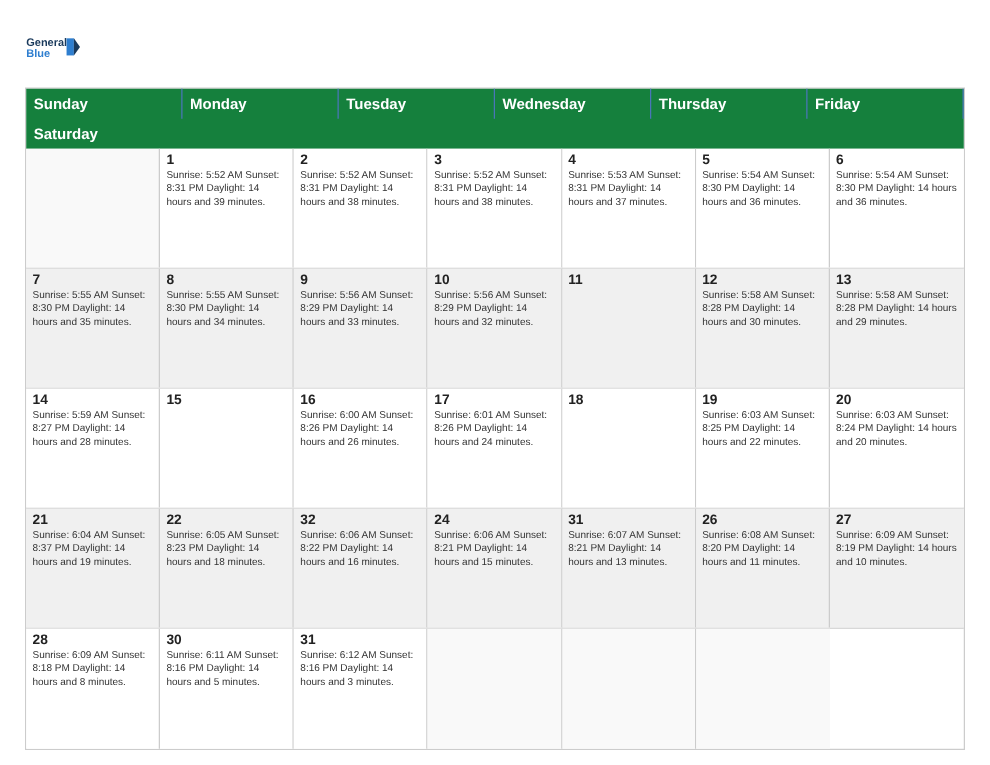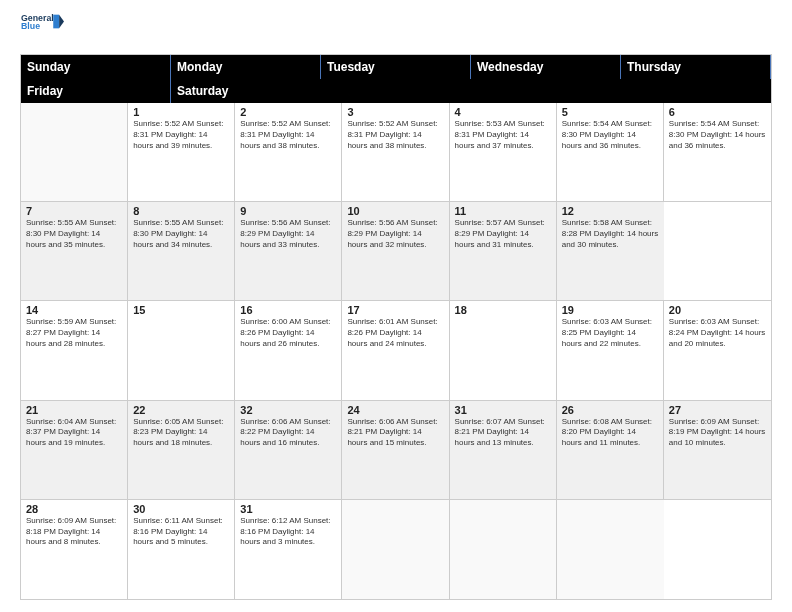--- a/index.html
+++ b/index.html
@@ -6,21 +6,21 @@
     body {
       font-family: Arial, sans-serif;
       background: #fff;
       width: 792px;
       height: 612px;
       overflow: hidden;
     }
     .page {
       width: 792px;
       height: 612px;
-      padding: 0 20px 12px 20px;
+      padding: 16px 20px 12px 20px;
       display: flex;
       flex-direction: column;
     }
     .header {
       display: flex;
       justify-content: space-between;
       align-items: flex-start;
       margin-bottom: 10px;
     }
     .logo {
@@ -42,22 +42,22 @@
       color: #444;
     }
     .calendar {
       flex: 1;
       display: flex;
       flex-direction: column;
       border: 1px solid #ccc;
     }
     .cal-header-row {
       display: grid;
-      grid-template-columns: repeat(5, 1fr);
-      background: #000000;
+      grid-template-columns: repeat(6, 1fr);
+      background: #15803d;
     }
     .cal-header-cell {
       color: #fff;
       font-size: 12px;
       font-weight: bold;
       padding: 5px 6px;
       text-align: left;
       border-right: 1px solid #4a75b8;
     }
     .cal-header-cell:last-child { border-right: none; }
@@ -196,31 +196,34 @@
           </div>
           <div class="cal-cell shaded">
             <div class="day-num">10</div>
             <div class="cell-info">Sunrise: 5:56 AM
 Sunset: 8:29 PM
 Daylight: 14 hours
 and 32 minutes.</div>
           </div>
           <div class="cal-cell shaded">
             <div class="day-num">11</div>
-            <div class="cell-info">Sunrise: 5:57 AM
-Sunset: 8:29 PM
-Daylight: 14 hours
-and 31 minutes.</div>
           </div>
           <div class="cal-cell shaded">
             <div class="day-num">12</div>
             <div class="cell-info">Sunrise: 5:58 AM
 Sunset: 8:28 PM
 Daylight: 14 hours
 and 30 minutes.</div>
+          </div>
+          <div class="cal-cell shaded">
+            <div class="day-num">13</div>
+            <div class="cell-info">Sunrise: 5:58 AM
+Sunset: 8:28 PM
+Daylight: 14 hours
+and 29 minutes.</div>
           </div>
         </div>
         <div class="cal-week">
           <div class="cal-cell">
             <div class="day-num">14</div>
             <div class="cell-info">Sunrise: 5:59 AM
 Sunset: 8:27 PM
 Daylight: 14 hours
 and 28 minutes.</div>
           </div>

